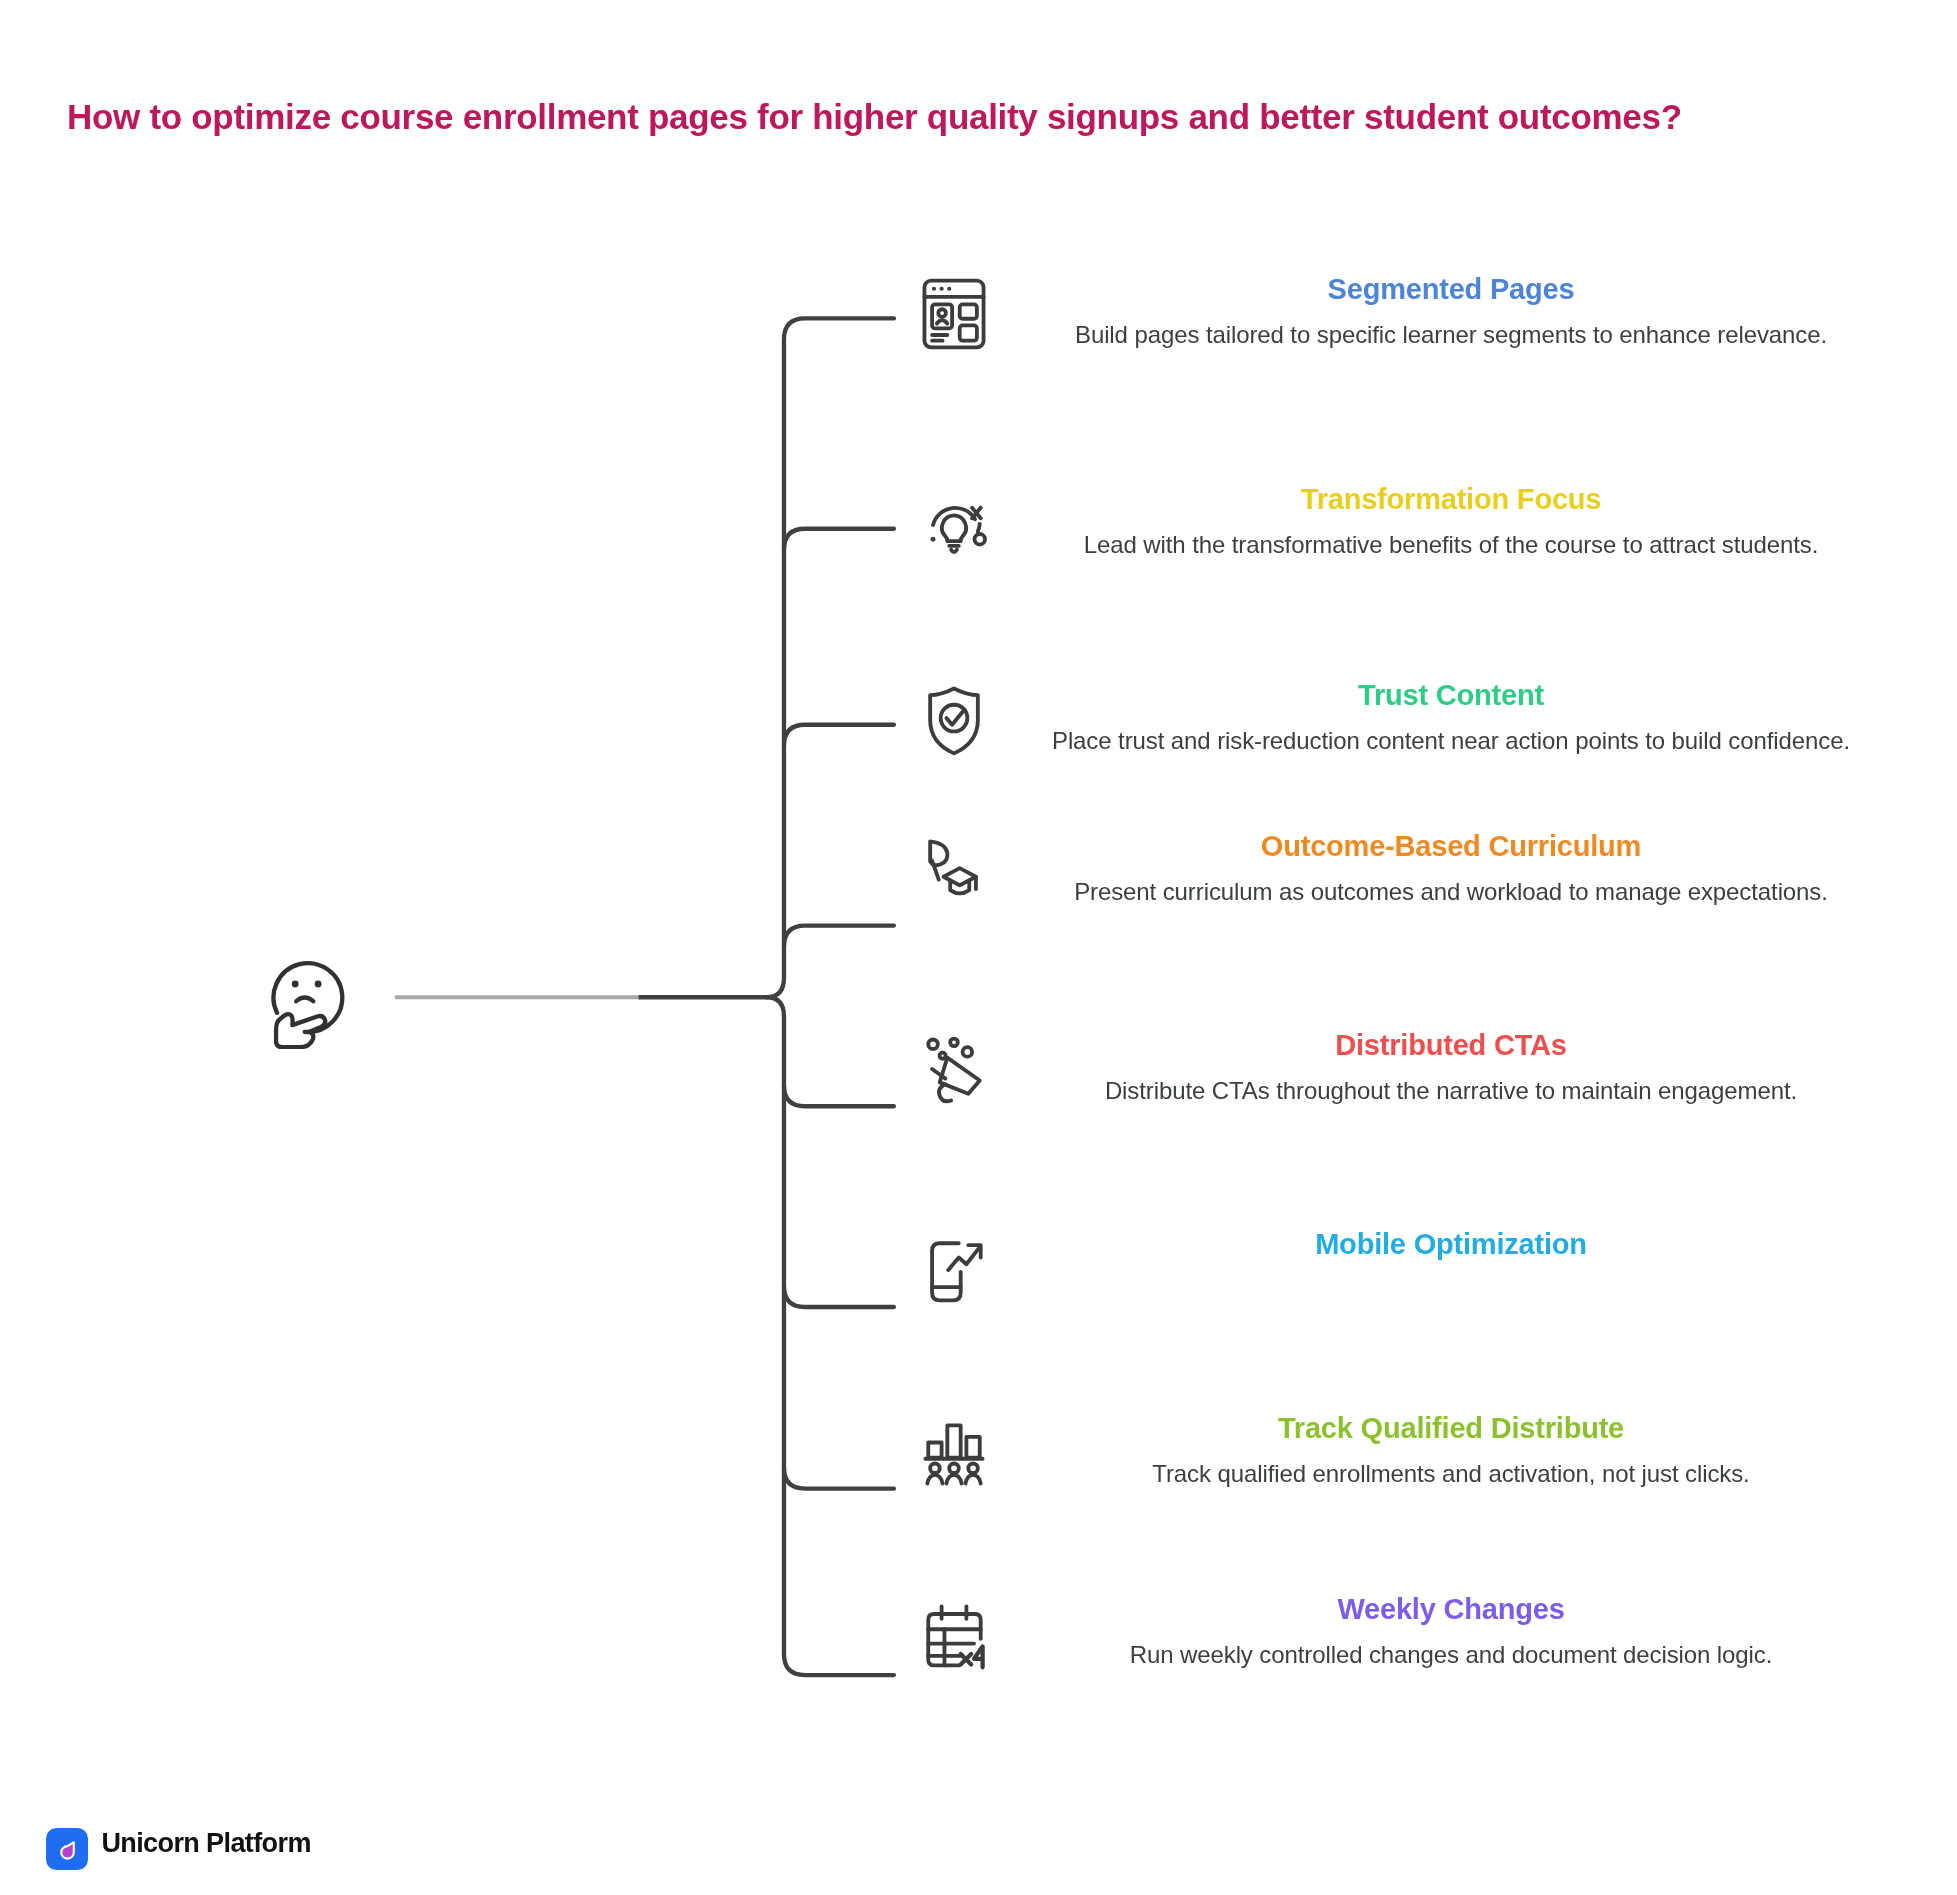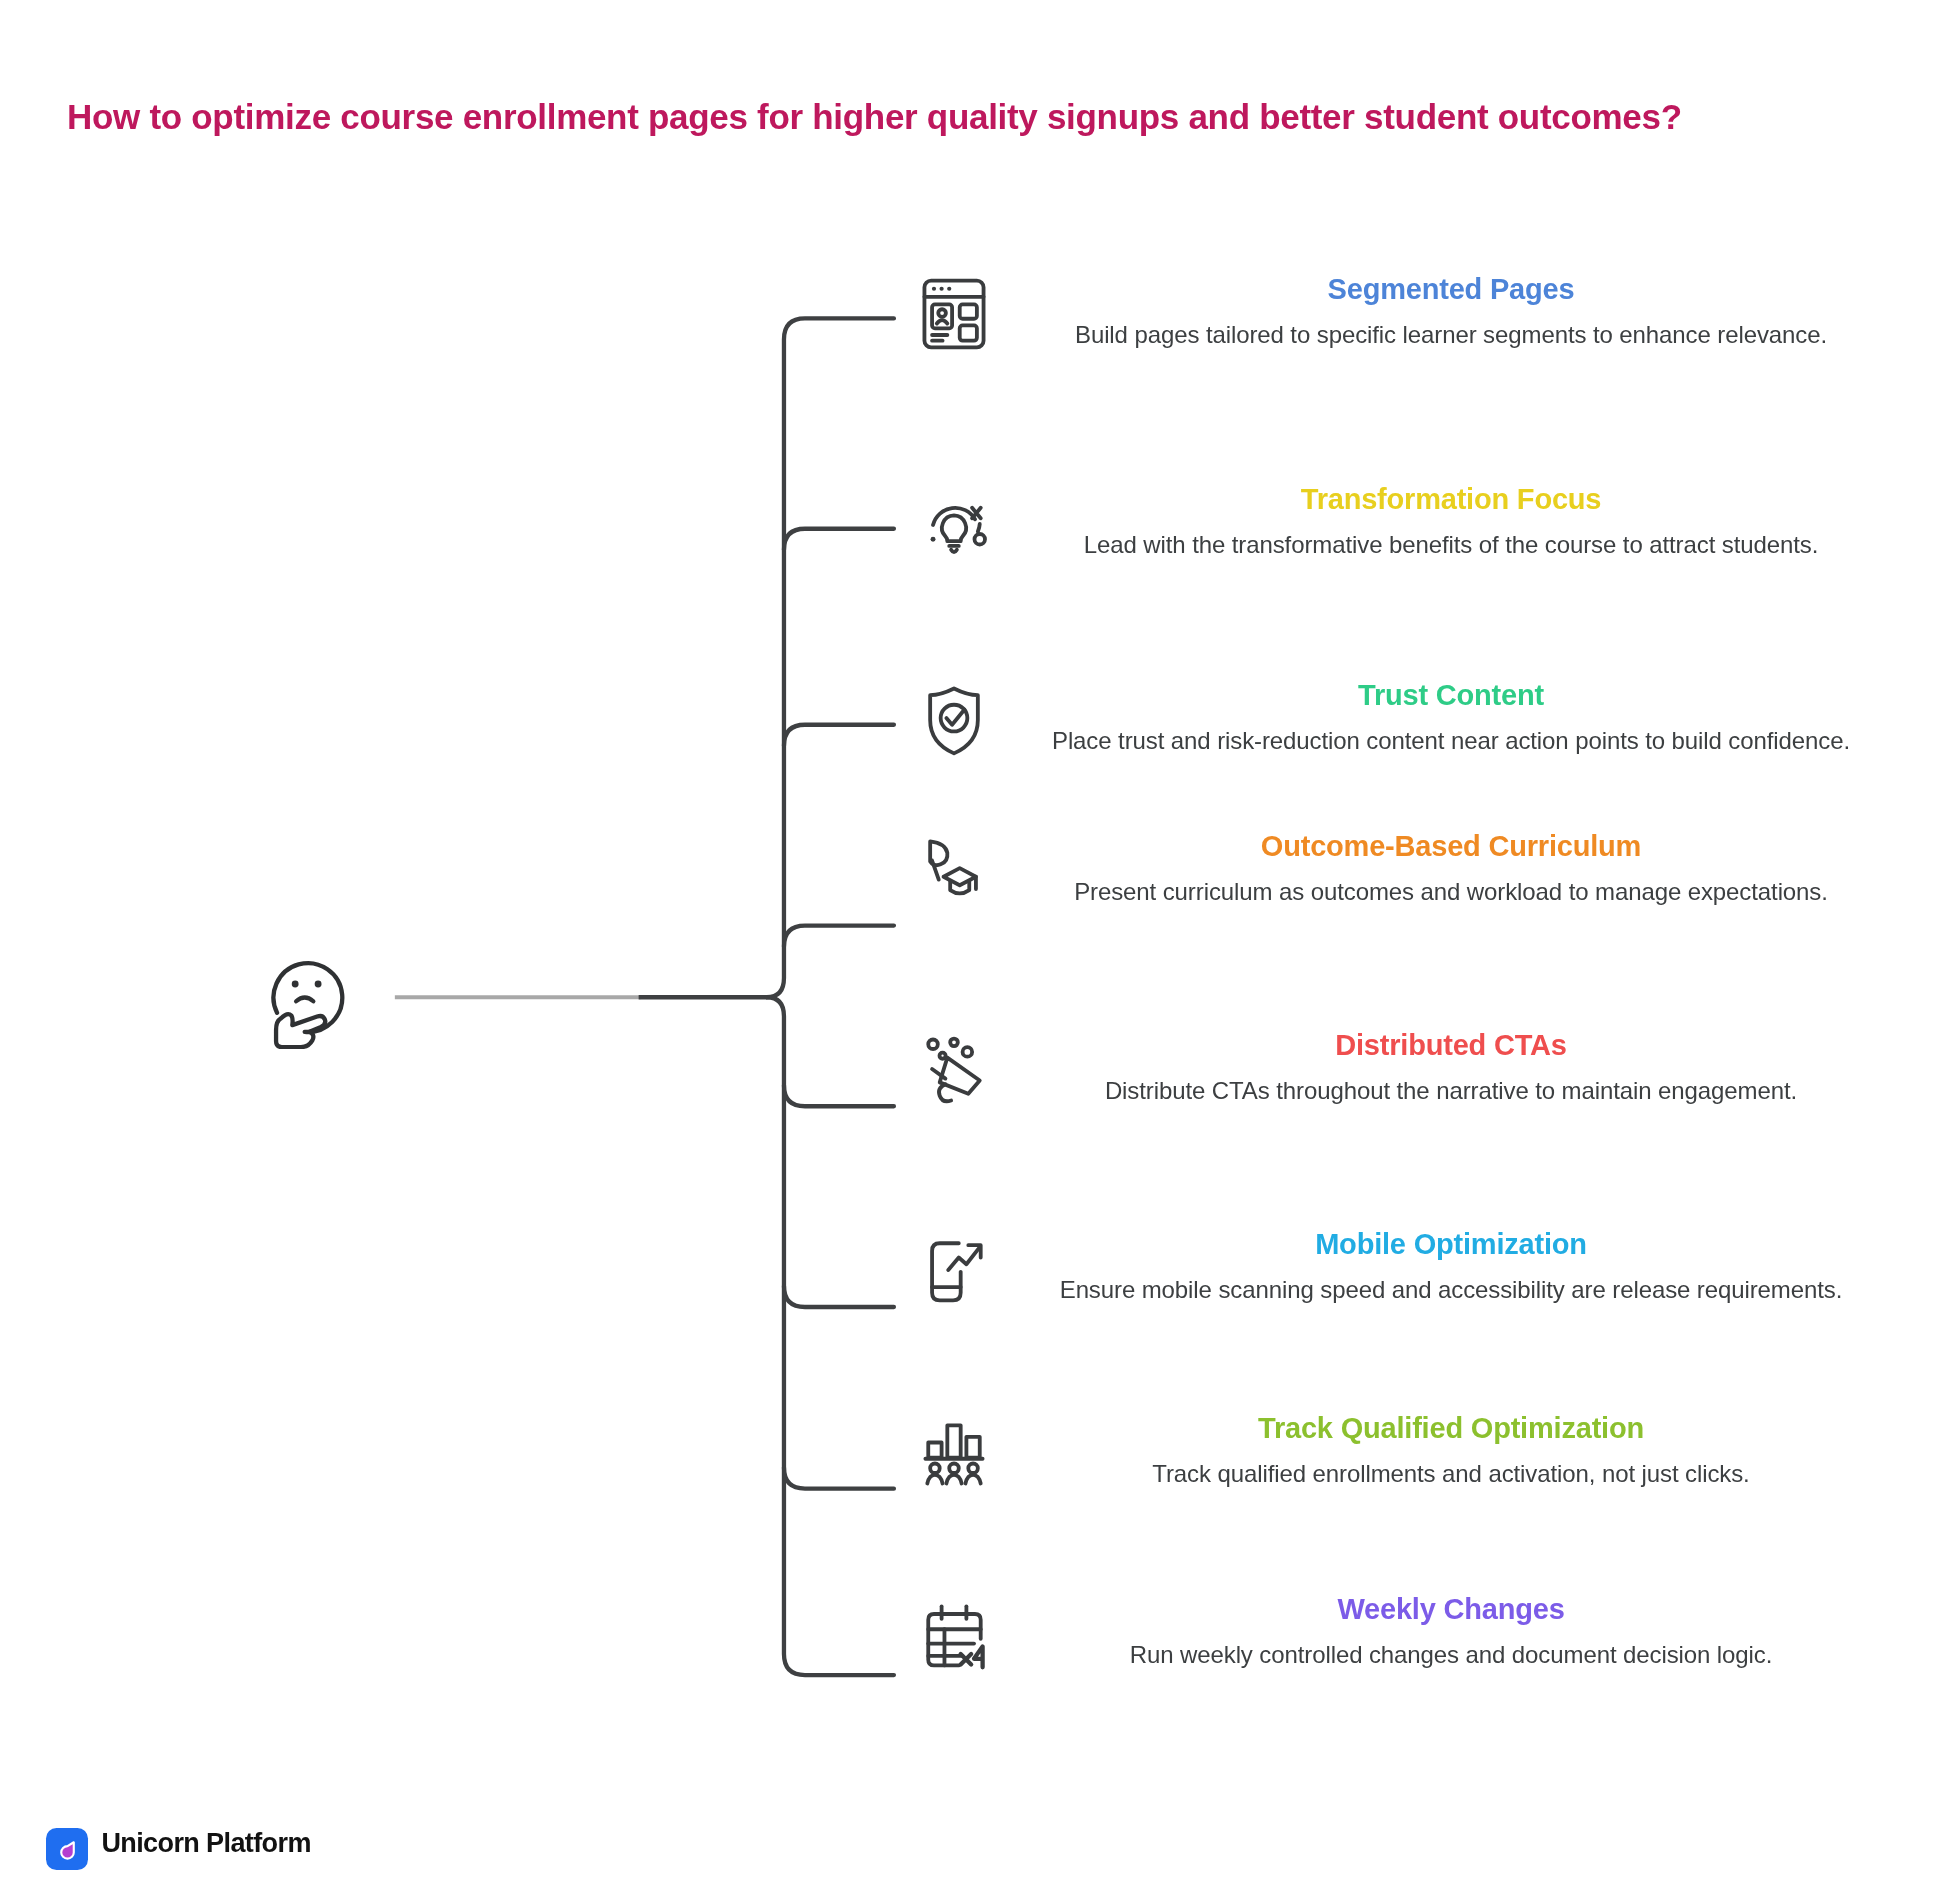--- a/index.html
+++ b/index.html
@@ -271,21 +271,20 @@
           <path d="M 48 16 H 28 q -8 0 -8 8 v 44 q 0 8 8 8 h 14 q 8 0 8 -8 V 46"></path>
           <line x1="20" y1="62" x2="50" y2="62"></line>
 
           <polyline points="37,44 48,31 56,38 70,20"></polyline>
           <polyline points="58,18 71,18 71,31"></polyline>
         </g>
       </svg>
     </div>
     <div class="branch-body">
       <div class="branch-title" style="color:#21ace3">Mobile Optimization</div>
-      <div class="branch-desc">Ensure mobile scanning speed and accessibility are release requirements.</div>
     </div>
   </div>
 
   <div class="branch" style="top:1412px">
     <div class="branch-icon">
       <svg width="82" height="82" viewBox="0 0 86 86">
         <g fill="none" stroke="#3a3c3e" stroke-width="4" stroke-linecap="round" stroke-linejoin="round">
 
           <rect x="16" y="32" width="14" height="16"></rect>
           <rect x="36" y="14" width="14" height="34"></rect>
@@ -295,21 +294,21 @@
           <circle cx="23" cy="59" r="5"></circle>
           <path d="M 15 75 q 2 -9 8 -9 q 6 0 8 9"></path>
           <circle cx="43" cy="59" r="5"></circle>
           <path d="M 35 75 q 2 -9 8 -9 q 6 0 8 9"></path>
           <circle cx="63" cy="59" r="5"></circle>
           <path d="M 55 75 q 2 -9 8 -9 q 6 0 8 9"></path>
         </g>
       </svg>
     </div>
     <div class="branch-body">
-      <div class="branch-title" style="color:#8cc02e">Track Qualified Optimization</div>
+      <div class="branch-title" style="color:#8cc02e">Track Qualified Distribute</div>
       <div class="branch-desc">Track qualified enrollments and activation, not just clicks.</div>
     </div>
   </div>
 
   <div class="branch" style="top:1593px">
     <div class="branch-icon">
       <svg width="82" height="82" viewBox="0 0 86 86">
         <g fill="none" stroke="#3a3c3e" stroke-width="4" stroke-linecap="round" stroke-linejoin="round">
 
           <path d="M 65 22 q 6 0 6 6 v 10 H 16 V 28 q 0 -6 6 -6 z"></path>

